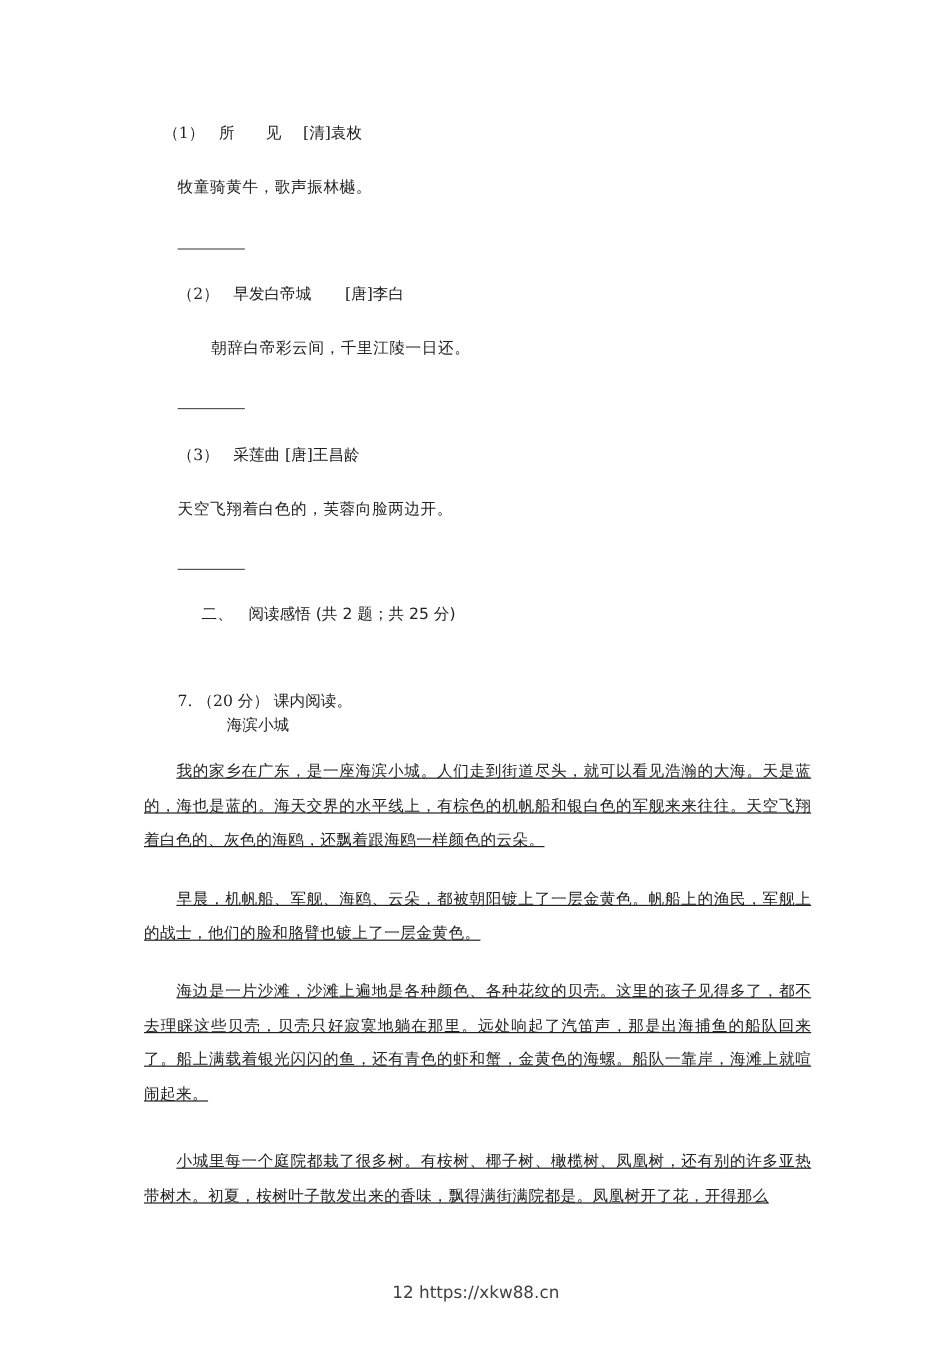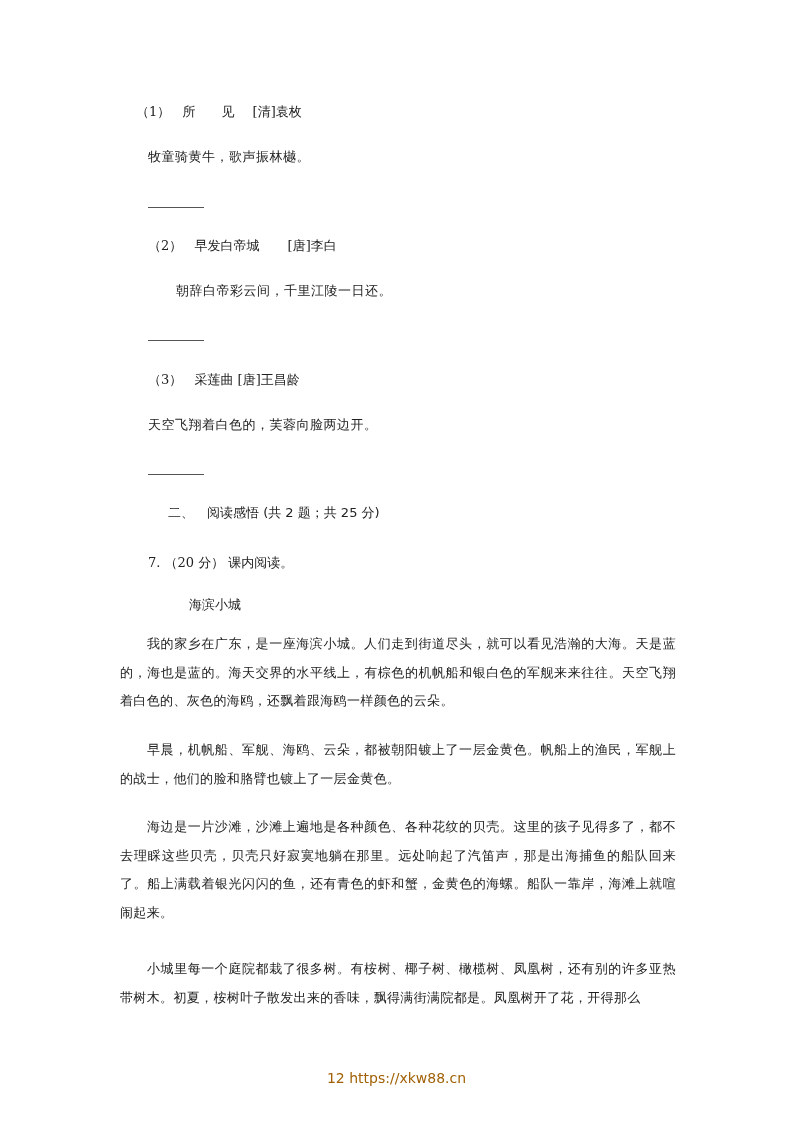--- a/index.html
+++ b/index.html
@@ -35,30 +35,31 @@
     .para {
       position: absolute;
       left: 120px;
       width: 556px;
       font-size: 13px;
       line-height: 28.5px;
       text-indent: 27px;
       text-align: justify;
       white-space: normal;
       letter-spacing: 0.35px;
+      text-decoration: underline;
     }
     .footer {
       position: absolute;
       left: 0;
       width: 793px;
       top: 1070px;
       text-align: center;
       font-family: "DejaVu Sans", "Liberation Sans", sans-serif;
       font-size: 14px;
-      color: #a16207;
+      color: #404040;
     }
   </style>
 </head>
 <body>
 
 <div class="abs t poem-title" style="left:136px; top:103px;">
   <span>（1）</span>
   <span style="margin-left:8px;">所　　见</span>
   <span style="margin-left:14px;">[清]袁枚</span>
 </div>
@@ -76,21 +77,21 @@
 <div class="abs t poem-title" style="left:148px; top:371px;">
   <span>（3）</span>
   <span style="margin-left:8px;">采莲曲</span>
   <span style="">[唐]王昌龄</span>
 </div>
 <div class="abs t" style="left:148px; top:416px; letter-spacing:0.5px;">天空飞翔着白色的，芙蓉向脸两边开。</div>
 <div class="sep" style="top:474px;"></div>
 
 <div class="abs section-heading" style="left:120px; top:504px;">二、　阅读感悟 (共 2 题；共 25 分)</div>
 
-<div class="abs t" style="left:148px; top:554px;">7. （20 分） 课内阅读。</div>
+<div class="abs t" style="left:148px; top:576px;">7. （20 分） 课内阅读。</div>
 <div class="abs t" style="left:148px; top:596px;margin-left:41px;">海滨小城</div>
 
 <div class="para" style="top:630px;">我的家乡在广东，是一座海滨小城。人们走到街道尽头，就可以看见浩瀚的大海。天是蓝的，海也是蓝的。海天交界的水平线上，有棕色的机帆船和银白色的军舰来来往往。天空飞翔着白色的、灰色的海鸥，还飘着跟海鸥一样颜色的云朵。</div>
 <div class="para" style="top:736px;">早晨，机帆船、军舰、海鸥、云朵，都被朝阳镀上了一层金黄色。帆船上的渔民，军舰上的战士，他们的脸和胳臂也镀上了一层金黄色。</div>
 <div class="para" style="top:813px;">海边是一片沙滩，沙滩上遍地是各种颜色、各种花纹的贝壳。这里的孩子见得多了，都不去理睬这些贝壳，贝壳只好寂寞地躺在那里。远处响起了汽笛声，那是出海捕鱼的船队回来了。船上满载着银光闪闪的鱼，还有青色的虾和蟹，金黄色的海螺。船队一靠岸，海滩上就喧闹起来。</div>
 <div class="para" style="top:955px;">小城里每一个庭院都栽了很多树。有桉树、椰子树、橄榄树、凤凰树，还有别的许多亚热带树木。初夏，桉树叶子散发出来的香味，飘得满街满院都是。凤凰树开了花，开得那么</div>
 
 <div class="footer">
   <span>12</span>
   <span>https://xkw88.cn</span>

